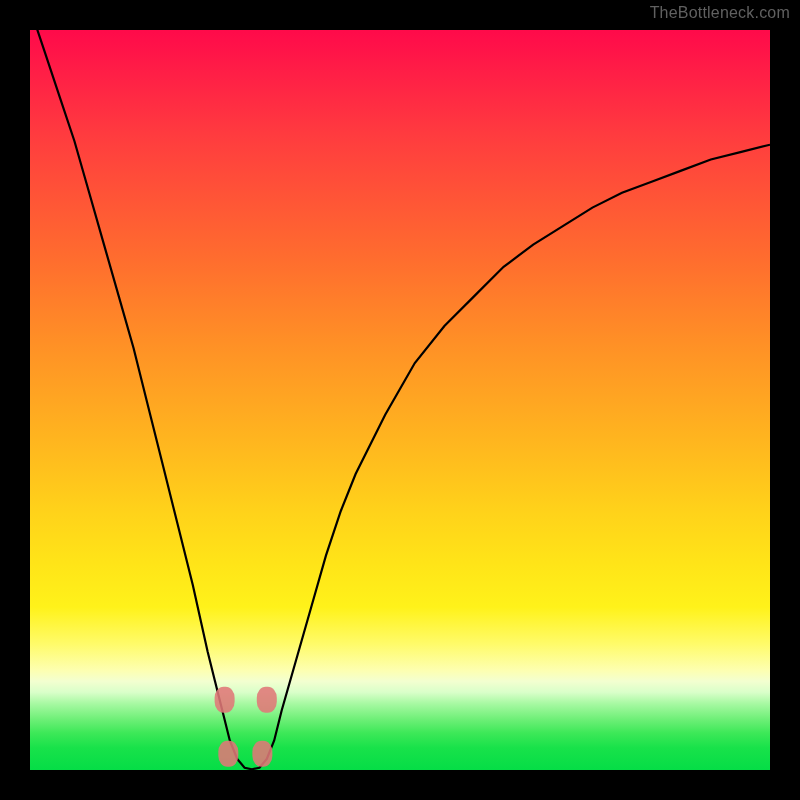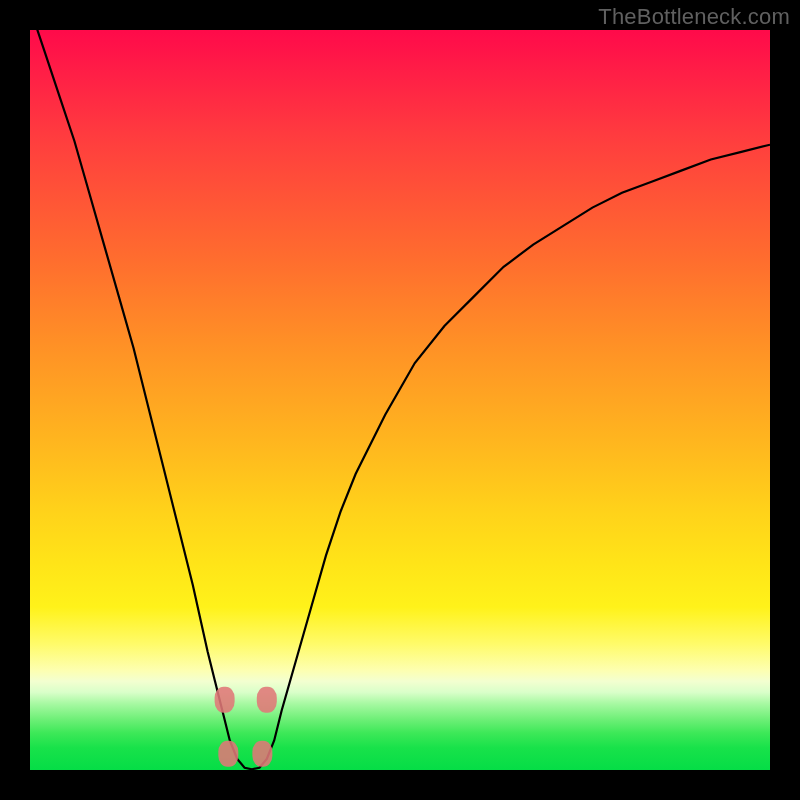--- a/index.html
+++ b/index.html
@@ -58,21 +58,21 @@
     left: 0;
     top: 0;
     width: 100%;
     height: 100%;
   }
   .watermark {
     position: absolute;
     top: 4px;
     right: 10px;
     color: #606060;
-    font-size: 22px;
+    font-size: 16px;
     letter-spacing: 0.2px;
     font-weight: 500;
   }
   .curve-path {
     fill: none;
     stroke: #000000;
     stroke-width: 2.2;
   }
   .marker {
     fill: #e07878;

